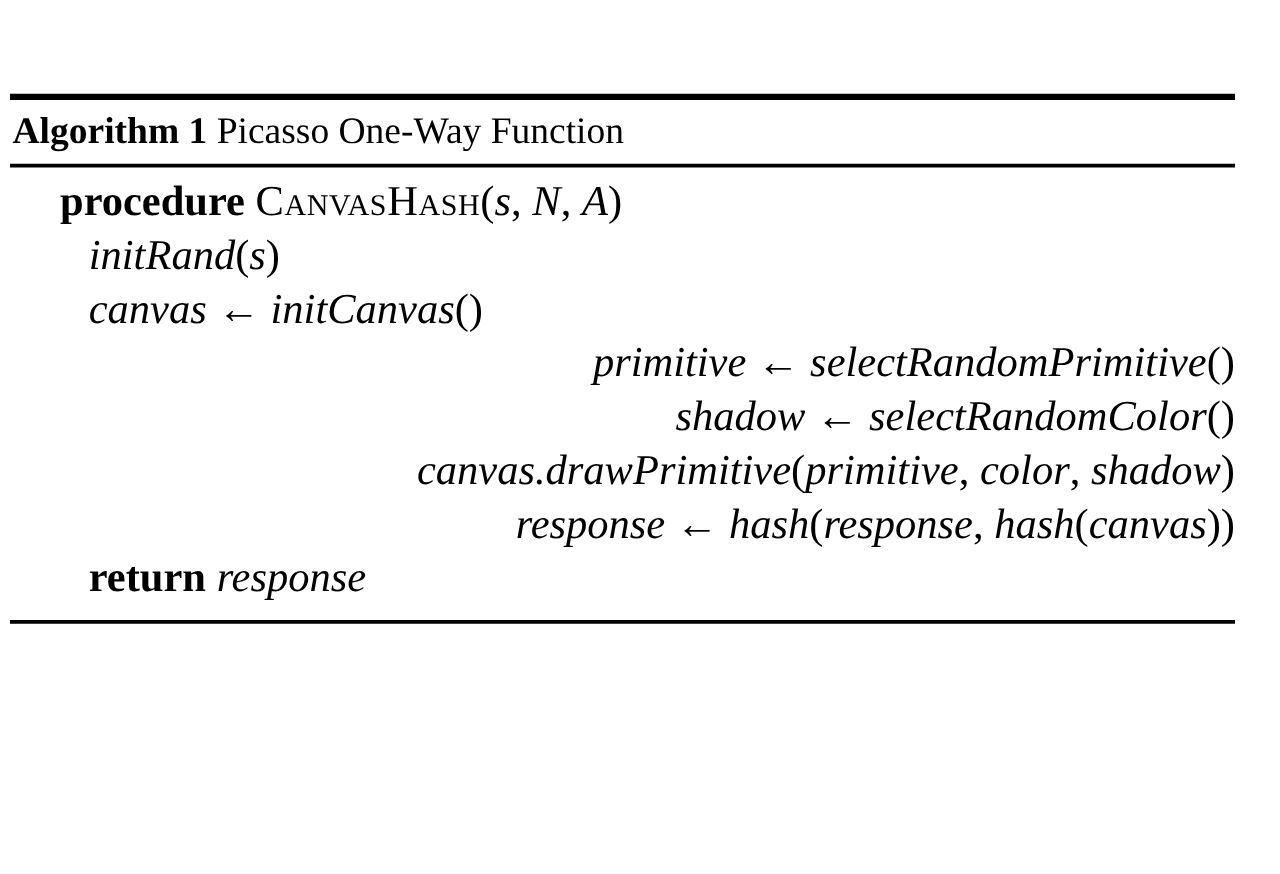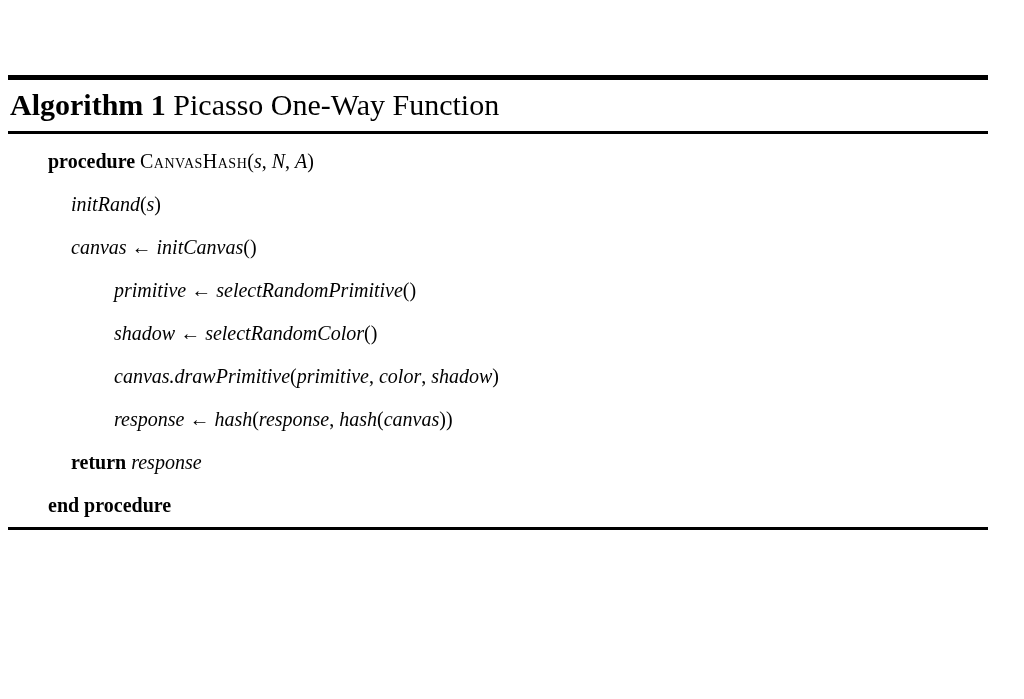--- a/index.html
+++ b/index.html
@@ -33,30 +33,30 @@
   .caption {
     font-size: 30px;
     line-height: 34px;
     padding: 8px 2px 9px 2px;
     white-space: nowrap;
   }
   .caption-label {
     font-weight: bold;
   }
   .algo-body {
-    padding: 6px 0 0 0;
-    font-size: 20px;
+    padding: 6px 0 12px 0;
+    font-size: 34px;
     line-height: 43px;
   }
   .algo-line {
     white-space: nowrap;
   }
   .indent-1 { padding-left: 40px; }
   .indent-2 { padding-left: 63px; }
-  .indent-3 { padding-left: 106px; }
+  .indent-3 { padding-left: 106px; text-align: right; }
   .seg-keyword {
     font-weight: bold;
     font-style: normal;
   }
   .seg-smallcaps {
     font-variant: small-caps;
     letter-spacing: 0.5px;
   }
   .seg-math {
     font-style: italic;
@@ -76,16 +76,15 @@
   <div class="rule-thin"></div>
   <div class="algo-body">
       <div class="algo-line indent-1"><span class="seg-keyword">procedure </span><span class="seg-smallcaps">CanvasHash</span><span class="seg-plain">(</span><span class="seg-math">s</span><span class="seg-plain">, </span><span class="seg-math">N</span><span class="seg-plain">, </span><span class="seg-math">A</span><span class="seg-plain">)</span></div>
       <div class="algo-line indent-2"><span class="seg-math">initRand</span><span class="seg-plain">(</span><span class="seg-math">s</span><span class="seg-plain">)</span></div>
       <div class="algo-line indent-2"><span class="seg-math">canvas</span><span class="seg-plain"> ← </span><span class="seg-math">initCanvas</span><span class="seg-plain">()</span></div>
       <div class="algo-line indent-3"><span class="seg-math">primitive</span><span class="seg-plain"> ← </span><span class="seg-math">selectRandomPrimitive</span><span class="seg-plain">()</span></div>
       <div class="algo-line indent-3"><span class="seg-math">shadow</span><span class="seg-plain"> ← </span><span class="seg-math">selectRandomColor</span><span class="seg-plain">()</span></div>
       <div class="algo-line indent-3"><span class="seg-math">canvas.drawPrimitive</span><span class="seg-plain">(</span><span class="seg-math">primitive</span><span class="seg-plain">, </span><span class="seg-math">color</span><span class="seg-plain">, </span><span class="seg-math">shadow</span><span class="seg-plain">)</span></div>
       <div class="algo-line indent-3"><span class="seg-math">response</span><span class="seg-plain"> ← </span><span class="seg-math">hash</span><span class="seg-plain">(</span><span class="seg-math">response</span><span class="seg-plain">, </span><span class="seg-math">hash</span><span class="seg-plain">(</span><span class="seg-math">canvas</span><span class="seg-plain">))</span></div>
       <div class="algo-line indent-2"><span class="seg-keyword">return </span><span class="seg-math">response</span></div>
-      <div class="algo-line indent-1"><span class="seg-keyword">end procedure</span></div>
     </div>
   <div class="rule-thin"></div>
 </div>
 
 </body></html>

